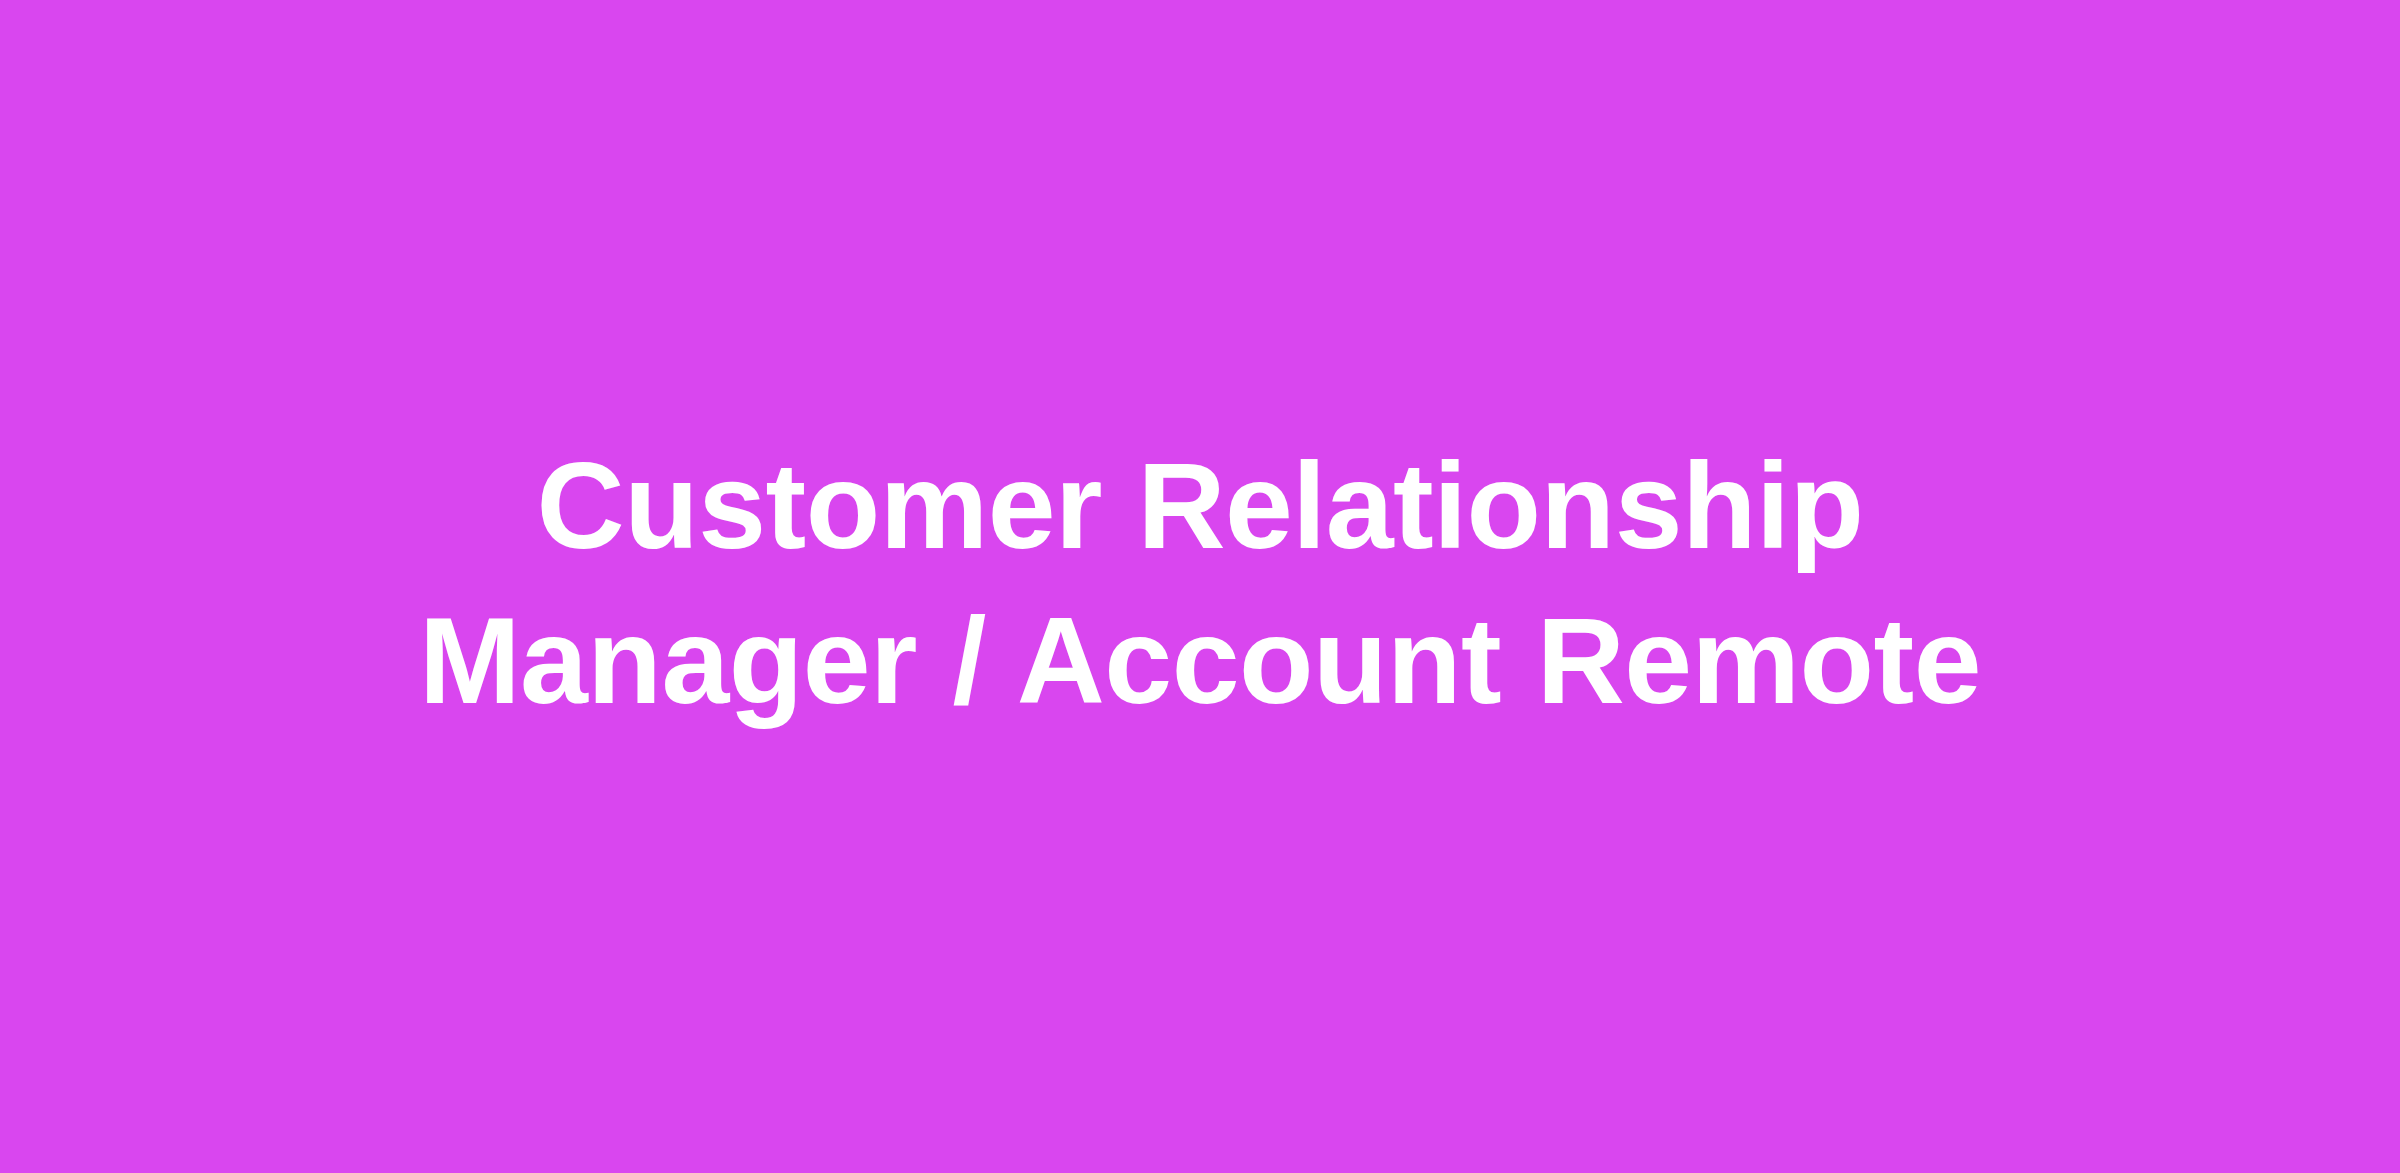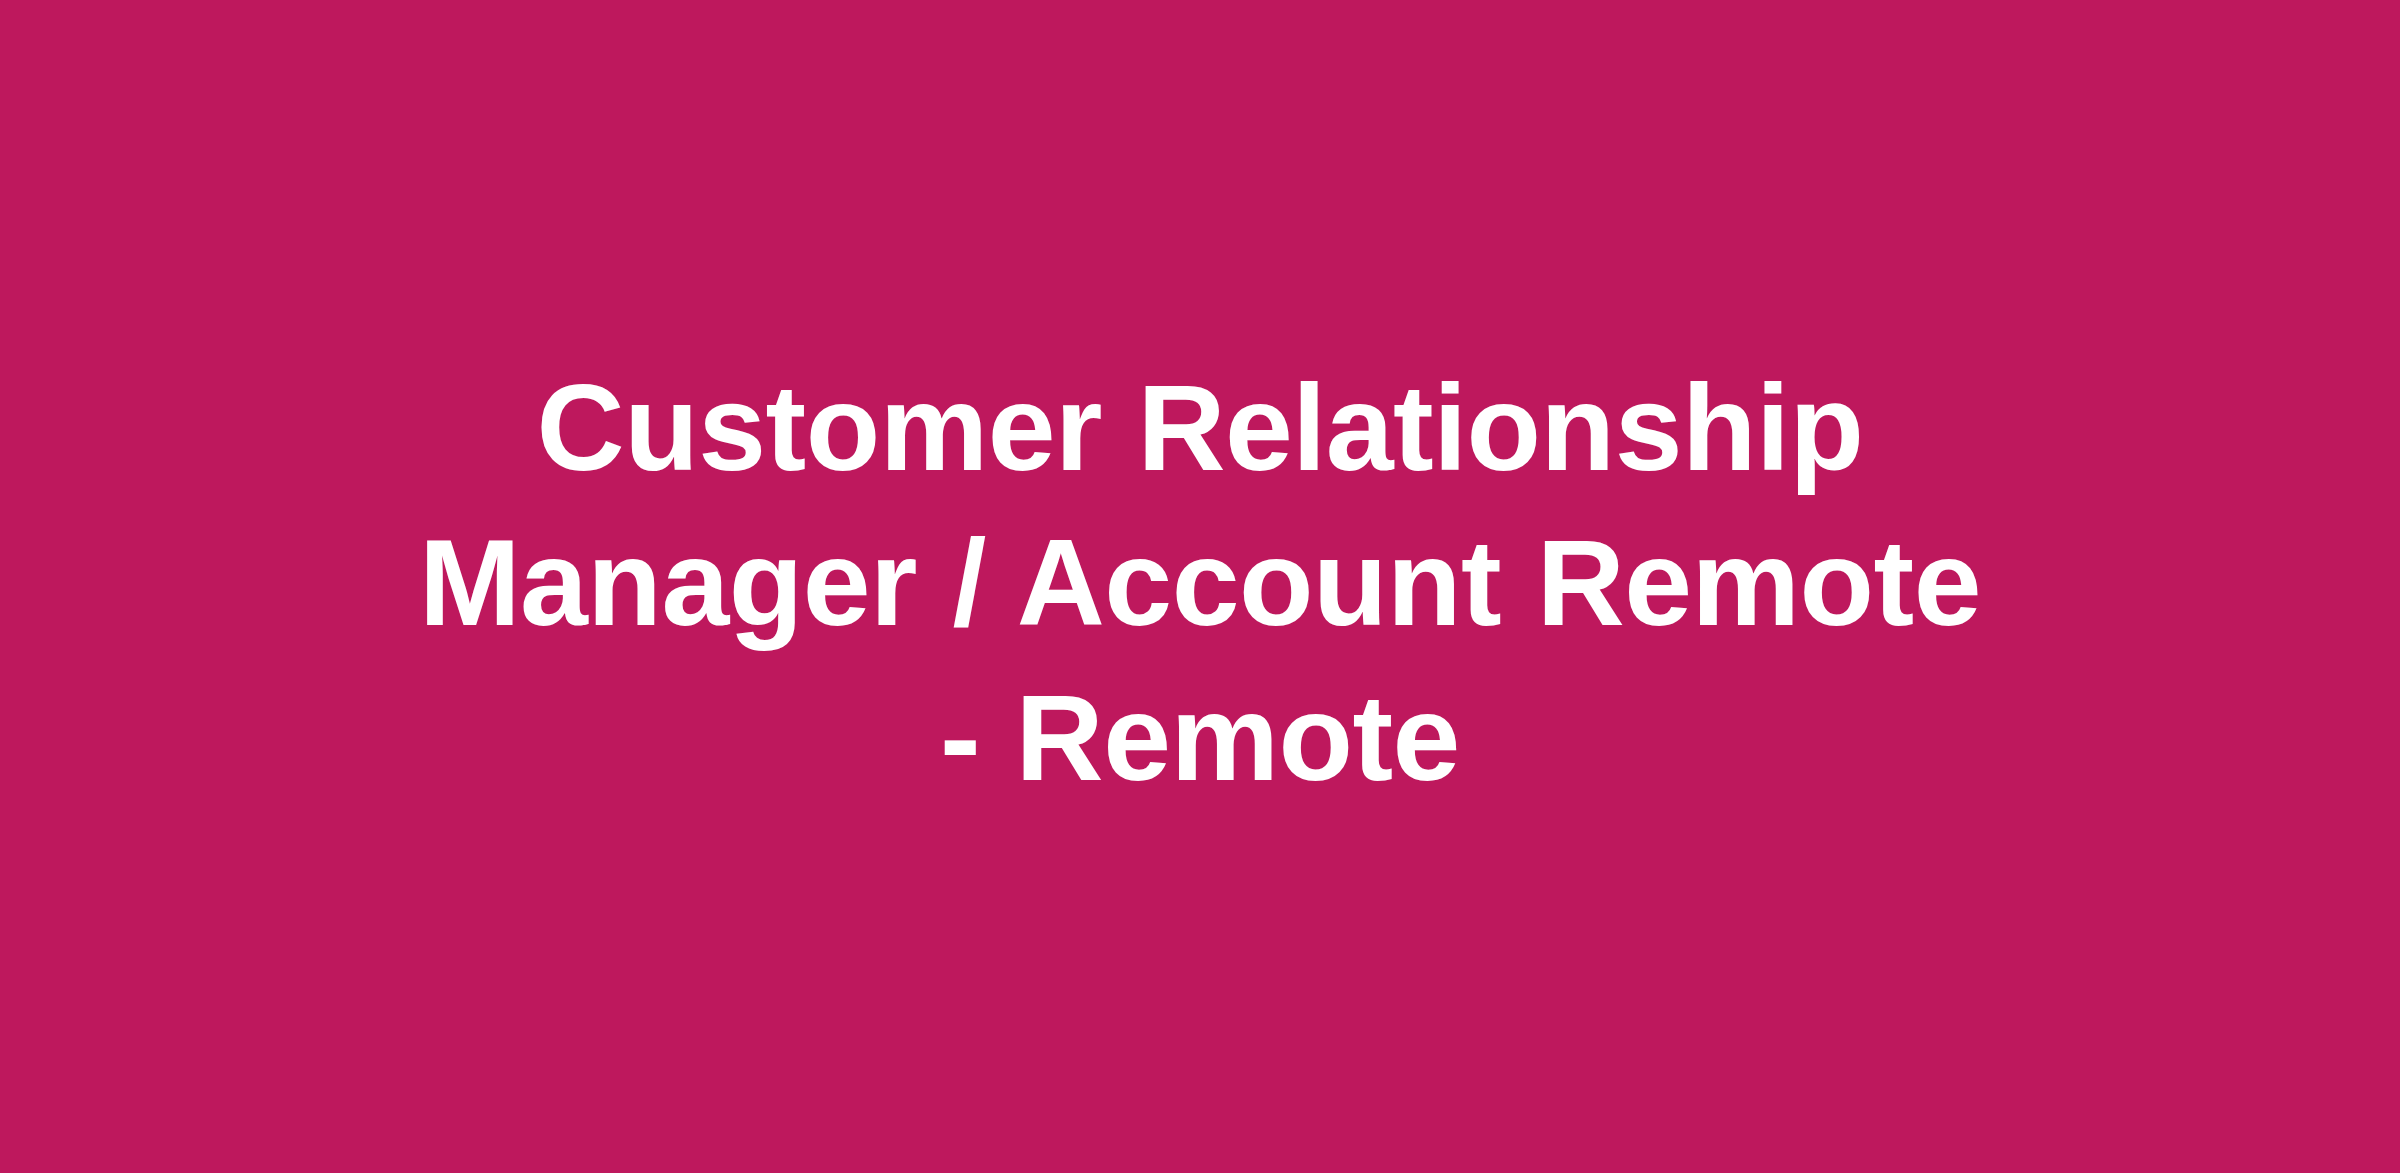--- a/index.html
+++ b/index.html
@@ -55,24 +55,23 @@
     white-space: normal;
   }
 
   .job-title .title-line {
     display: block;
   }
 </style>
 </head>
 <body style="background: rgb(34, 79, 121);">
 
-<div class="job-card" style="background-color: #be185d;">
+<div class="job-card" style="background-color: #d946ef;">
 
   <div class="job-title-block">
 
     <h1 class="job-title" style="color: rgb(255, 255, 255);">
       <span class="title-line">Customer Relationship</span>
       <span class="title-line">Manager / Account Remote</span>
-      <span class="title-line">- Remote</span>
     </h1>
 
   </div>
 </div>
 
 </body></html>

